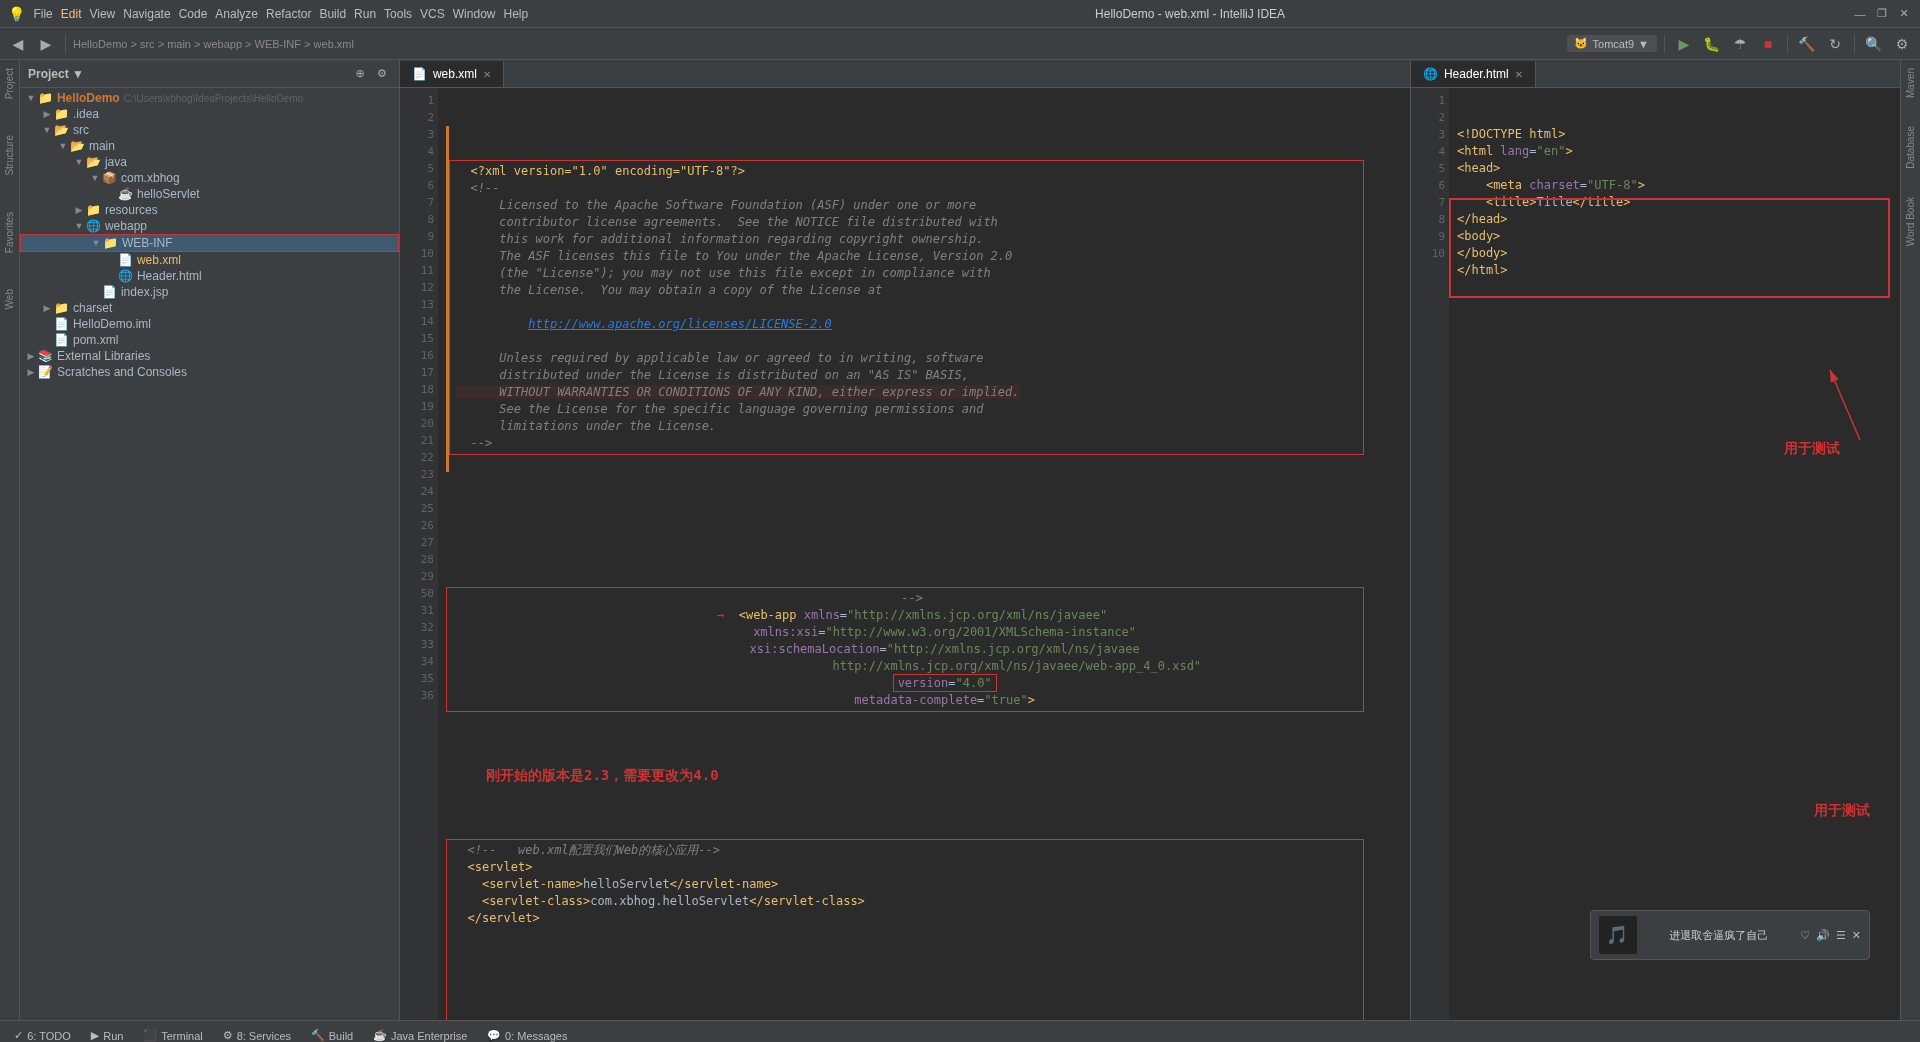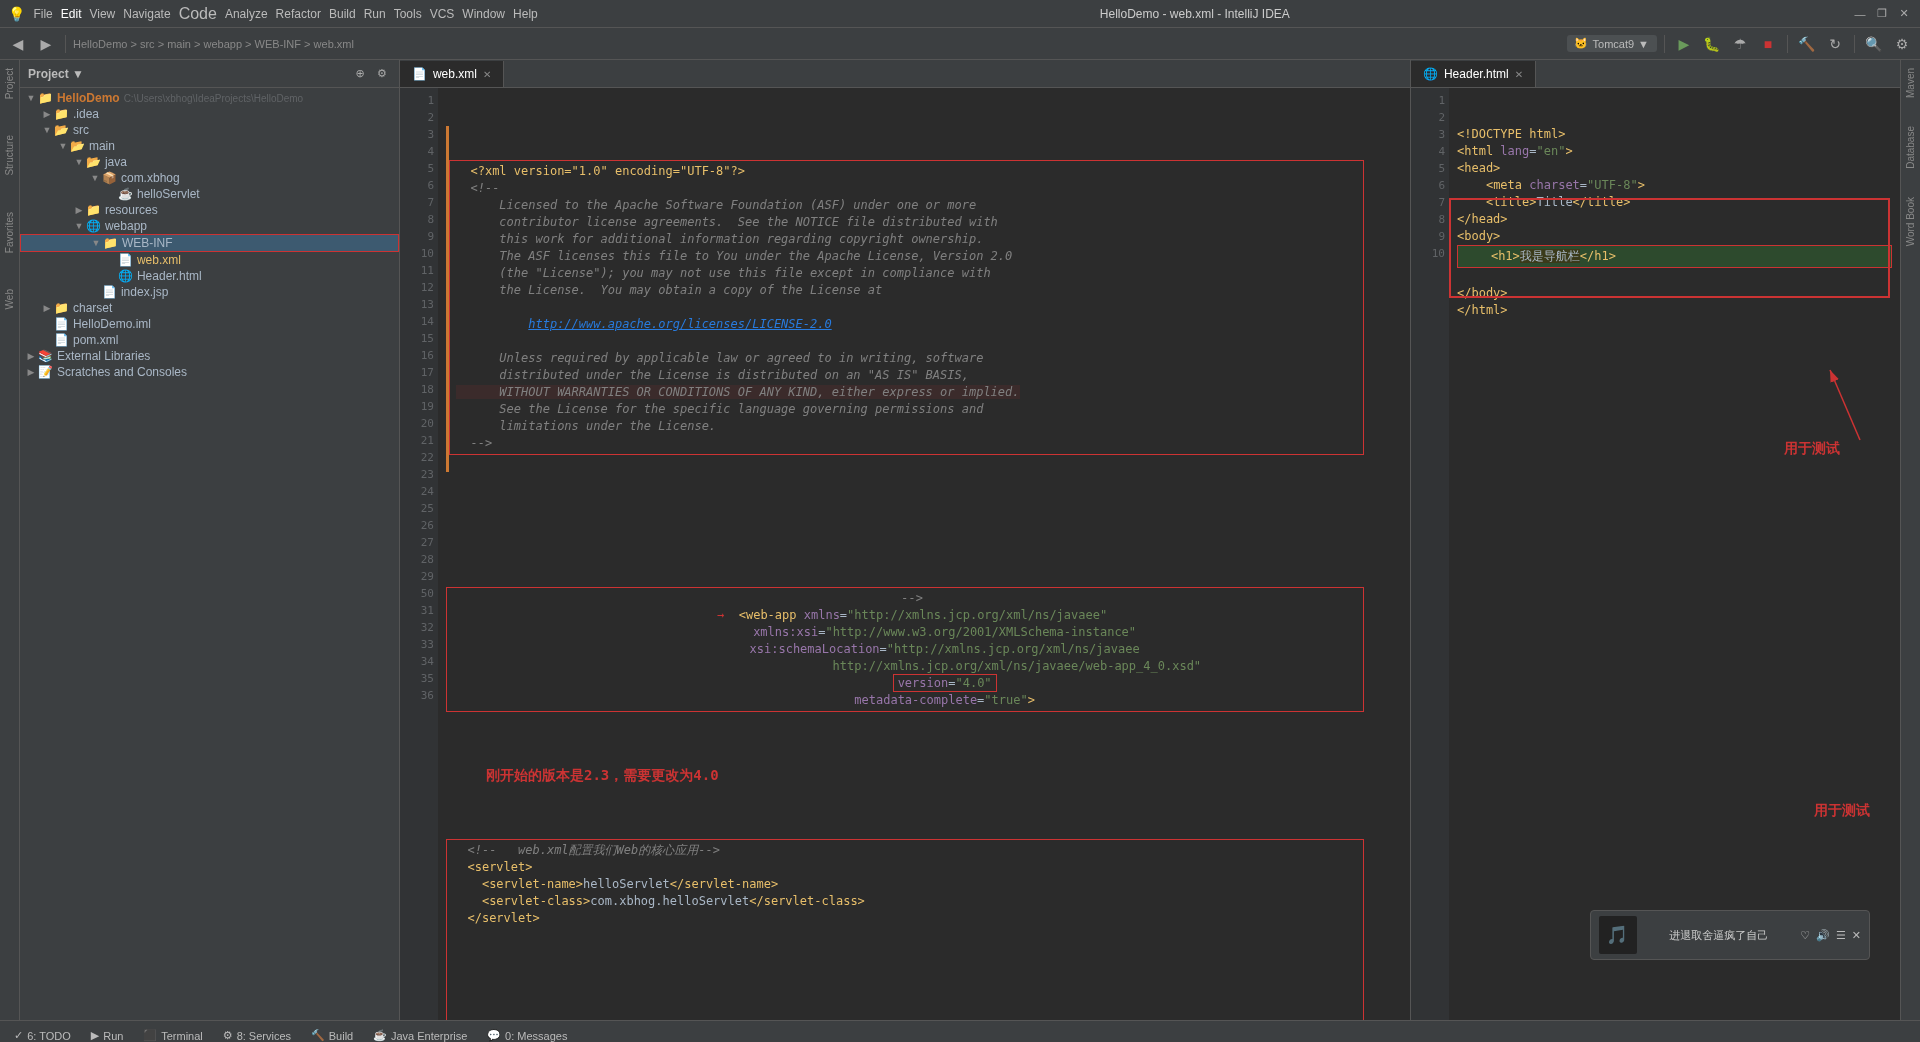--- a/index.html
+++ b/index.html
@@ -263,24 +263,24 @@
       padding: 4px 2px;
     }
   </style>
 </head>
 <body>
 
 <div id="titlebar">
   <div class="title-left">
     <span style="font-size:14px;">💡</span>
     <span style="font-size:12px;color:#bbb;">File</span>
-    <span style="font-size:12px;color:#ffffff;">Edit</span>
+    <span style="font-size:12px;color:#fdba74;">Edit</span>
     <span style="font-size:12px;color:#bbb;text-align:center;">View</span>
     <span style="font-size:12px;color:#bbb;">Navigate</span>
-    <span style="font-size:16px;color:#bbb;">Code</span>
+    <span style="font-size:12px;color:#bbb;">Code</span>
     <span style="font-size:12px;color:#bbb;">Analyze</span>
     <span style="font-size:12px;color:#bbb;">Refactor</span>
     <span style="font-size:12px;color:#bbb;">Build</span>
     <span style="font-size:12px;color:#bbb;">Run</span>
     <span style="font-size:12px;color:#bbb;">Tools</span>
     <span style="font-size:12px;color:#bbb;">VCS</span>
     <span style="font-size:12px;color:#bbb;">Window</span>
     <span style="font-size:12px;color:#bbb;">Help</span>
   </div>
   <div class="title-center">HelloDemo - web.xml - IntelliJ IDEA</div>
@@ -574,21 +574,20 @@
         </div>
         <div class="code-lines">
 
 <pre><span class="html-tag">&lt;!DOCTYPE html&gt;</span>
 <span class="html-tag">&lt;html</span> <span class="html-attr">lang</span>=<span class="html-val">"en"</span><span class="html-tag">&gt;</span>
 <span class="html-tag">&lt;head&gt;</span>
     <span class="html-tag">&lt;meta</span> <span class="html-attr">charset</span>=<span class="html-val">"UTF-8"</span><span class="html-tag">&gt;</span>
     <span class="html-tag">&lt;title&gt;</span>Title<span class="html-tag">&lt;/title&gt;</span>
 <span class="html-tag">&lt;/head&gt;</span>
 <span class="html-tag">&lt;body&gt;</span>
-<div style="background:#2d4a2d; border: 1.5px solid #cc3333; padding: 2px 4px; display:block;">    <span class="html-tag">&lt;h1&gt;</span><span class="html-text" style="background: #3a3a1a;">我是导航栏</span><span class="html-tag">&lt;/h1&gt;</span></div>
 <span class="html-tag">&lt;/body&gt;</span>
 <span class="html-tag">&lt;/html&gt;</span></pre>
         </div>
 
         <div style="position:absolute; top: 110px; left: 38px; right: 10px; height: 100px; border: 2px solid #cc3333; pointer-events:none;"></div>
 
         <div style="position:absolute; right:30px; bottom:200px; color:#cc3333; font-size:14px; font-weight:bold;">用于测试</div>
       </div>
     </div>
 

